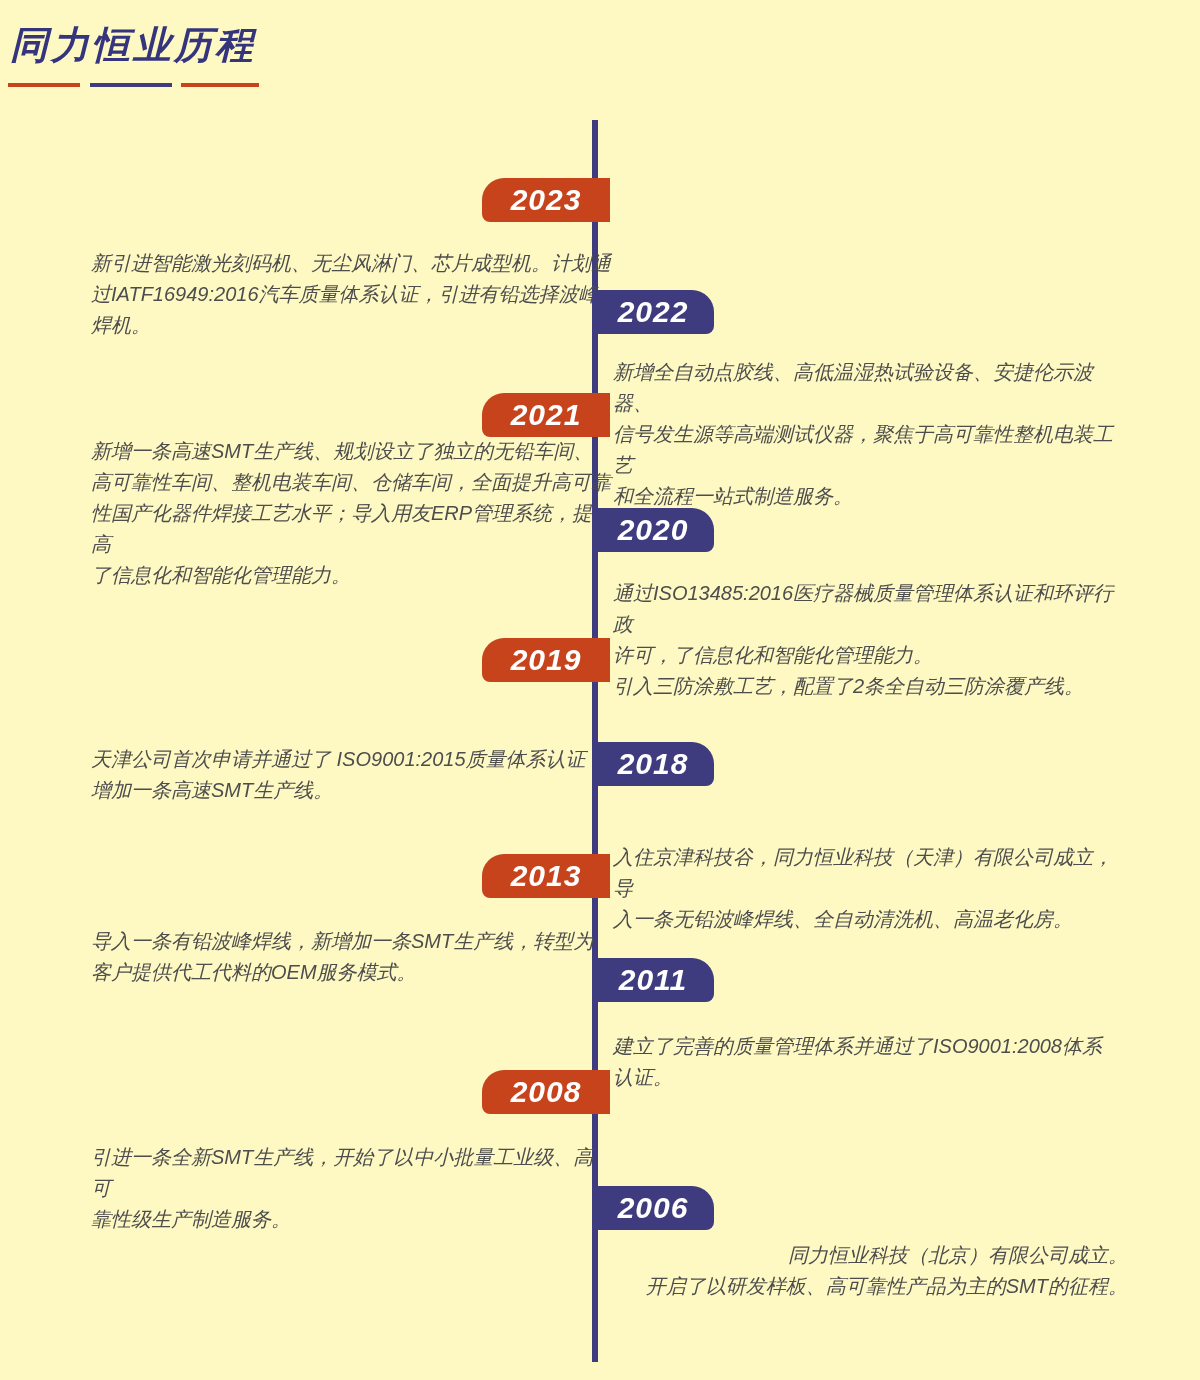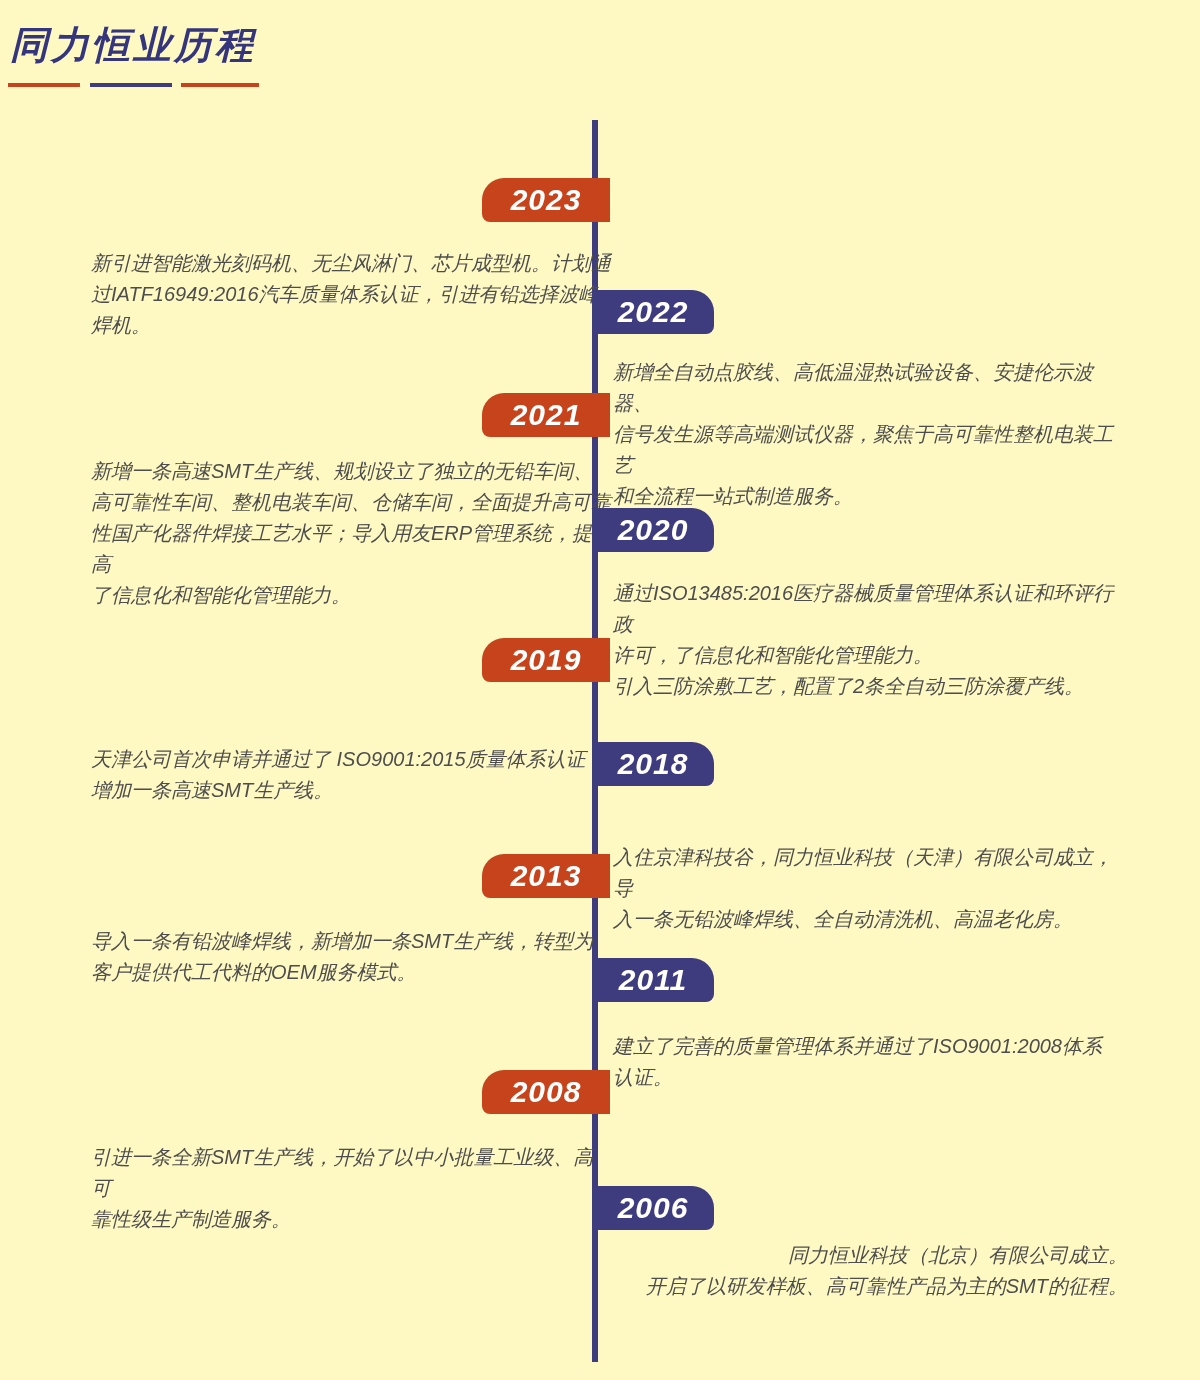--- a/index.html
+++ b/index.html
@@ -90,21 +90,21 @@
   <div id="timeline-events">
       <div class="year-badge left" style="top: 178px;">2023</div>
       <div class="event-text left" style="top: 248px;">新引进智能激光刻码机、无尘风淋门、芯片成型机。计划通
 过IATF16949:2016汽车质量体系认证，引进有铅选择波峰
 焊机。</div>
       <div class="year-badge right" style="top: 290px;">2022</div>
       <div class="event-text right" style="top: 357px;">新增全自动点胶线、高低温湿热试验设备、安捷伦示波器、
 信号发生源等高端测试仪器，聚焦于高可靠性整机电装工艺
 和全流程一站式制造服务。</div>
       <div class="year-badge left" style="top: 393px;">2021</div>
-      <div class="event-text left" style="top: 456px;">新增一条高速SMT生产线、规划设立了独立的无铅车间、
+      <div class="event-text left" style="top: 436px;">新增一条高速SMT生产线、规划设立了独立的无铅车间、
 高可靠性车间、整机电装车间、仓储车间，全面提升高可靠
 性国产化器件焊接工艺水平；导入用友ERP管理系统，提高
 了信息化和智能化管理能力。</div>
       <div class="year-badge right" style="top: 508px;">2020</div>
       <div class="event-text right" style="top: 578px;">通过ISO13485:2016医疗器械质量管理体系认证和环评行政
 许可，了信息化和智能化管理能力。
 引入三防涂敷工艺，配置了2条全自动三防涂覆产线。</div>
       <div class="year-badge left" style="top: 638px;">2019</div>
       <div class="event-text left" style="top: 744px;">天津公司首次申请并通过了 ISO9001:2015质量体系认证，
 增加一条高速SMT生产线。</div>

